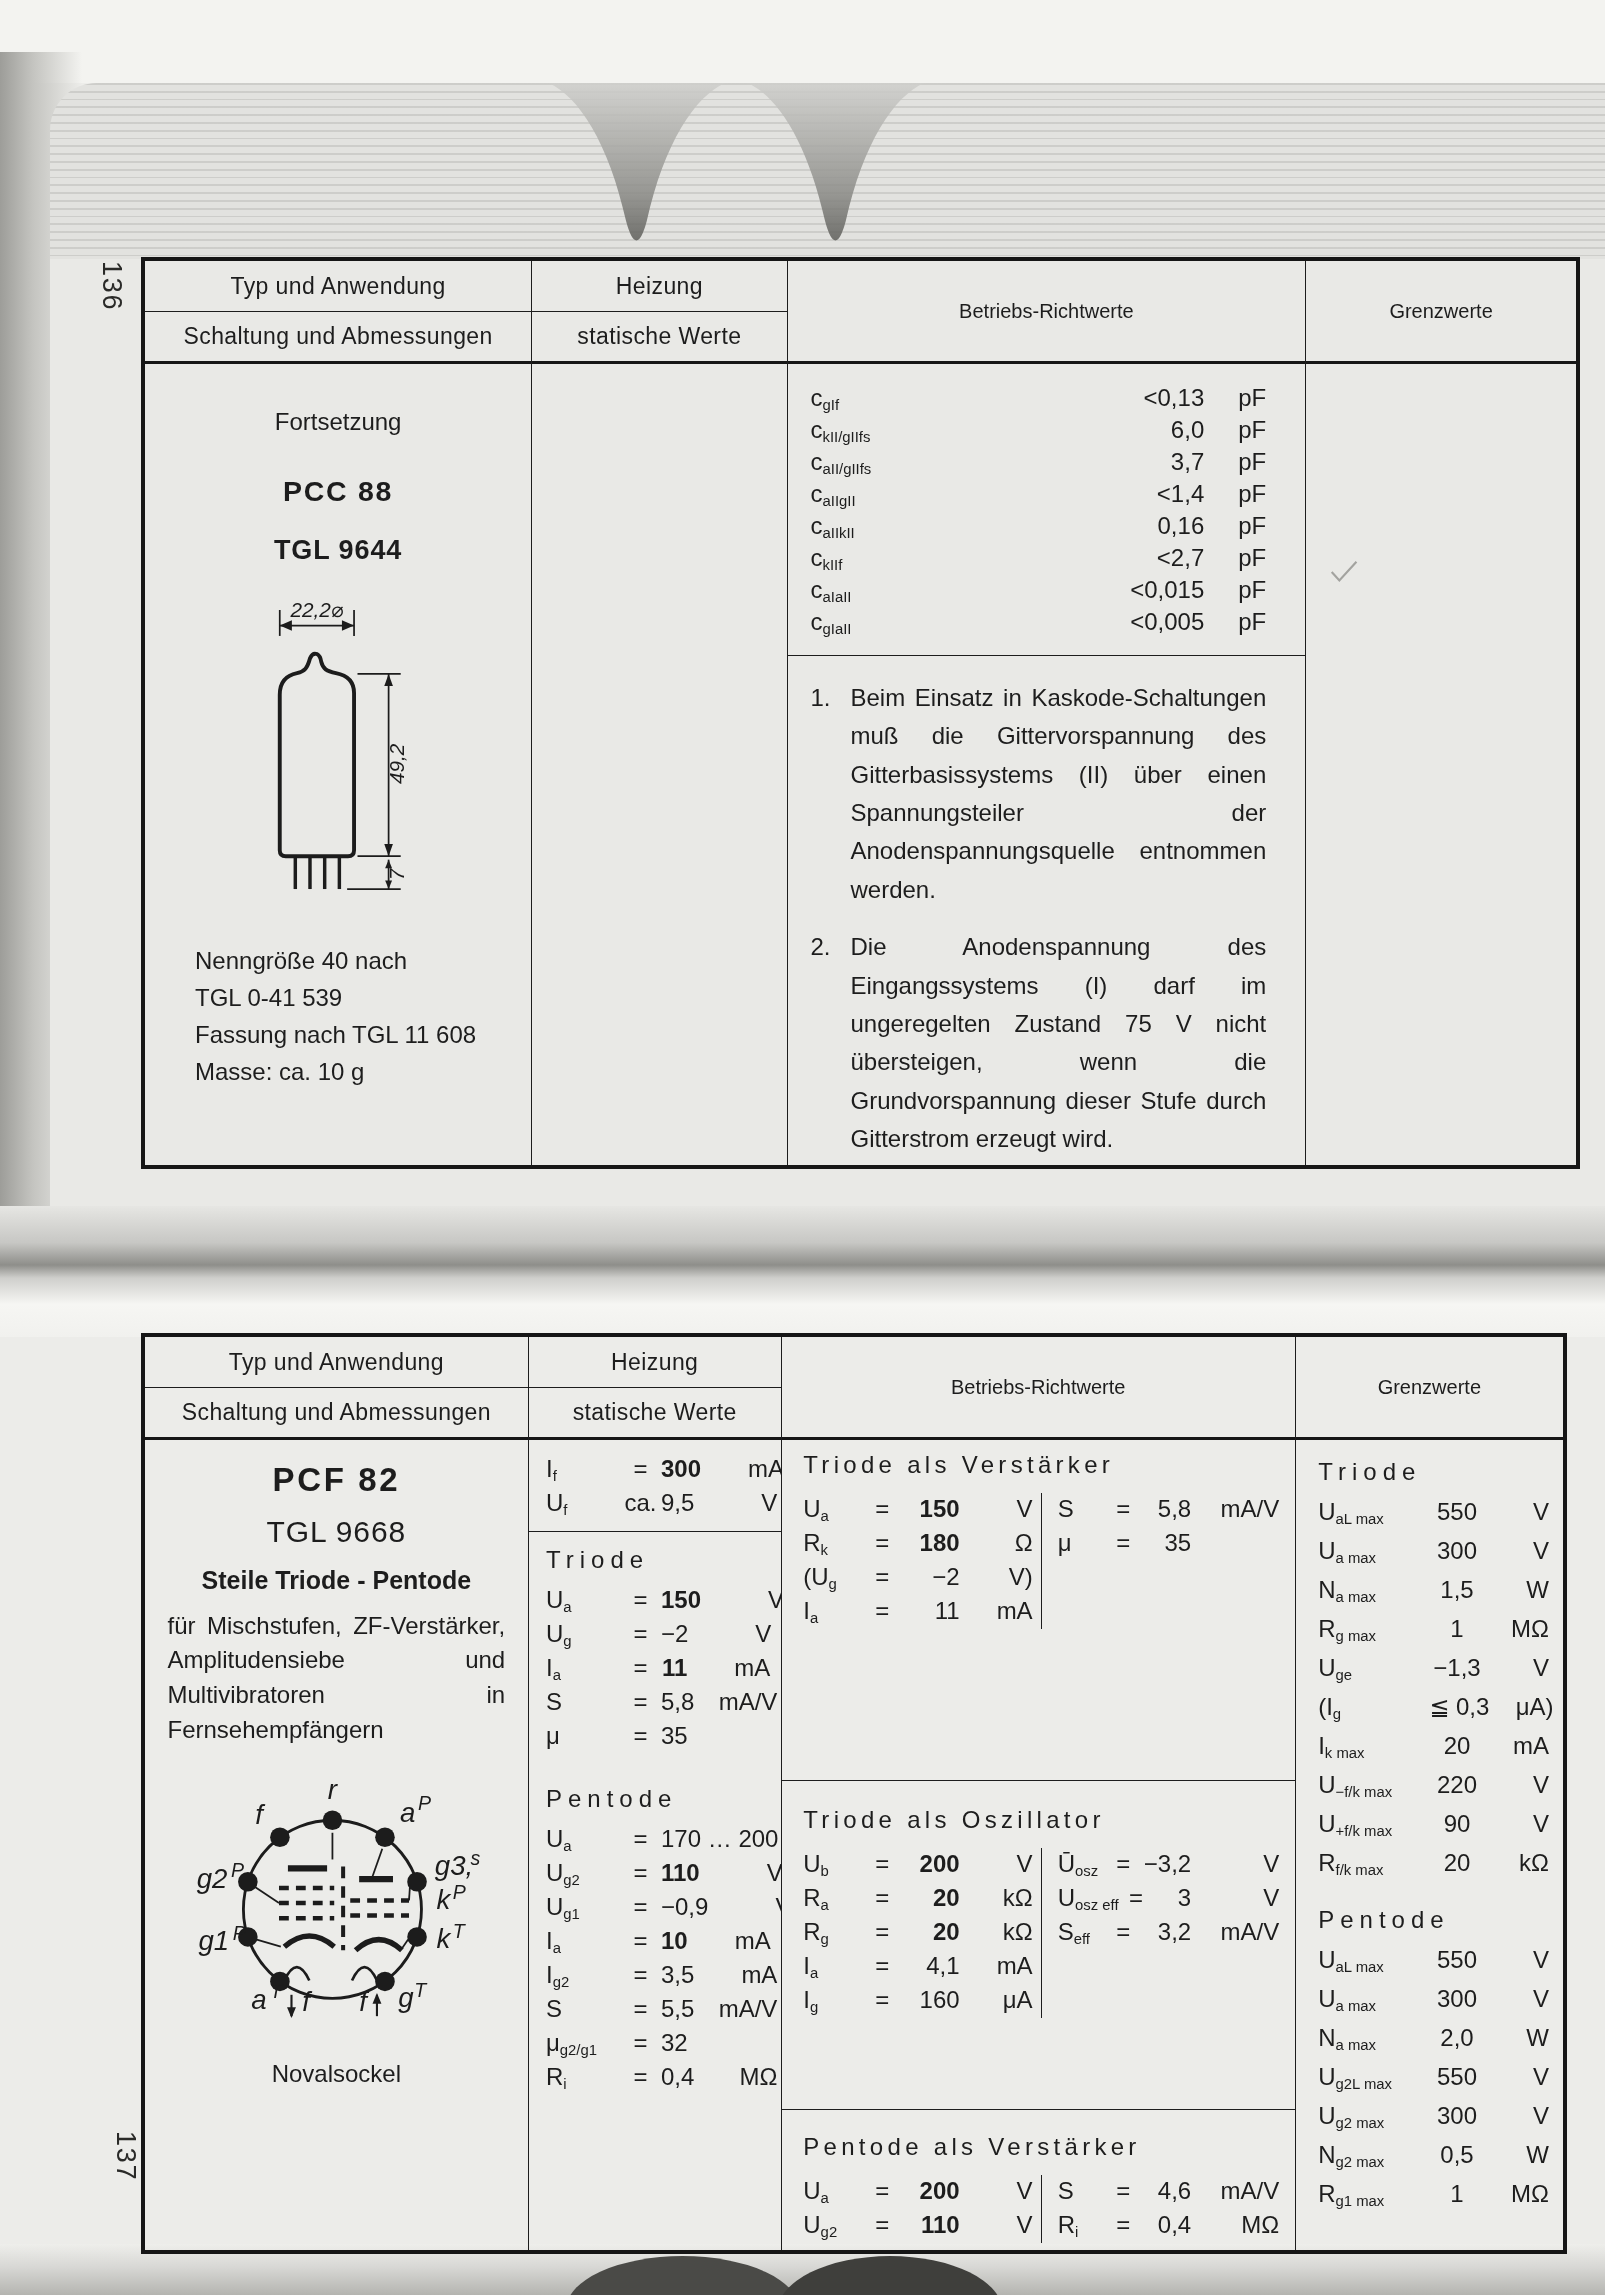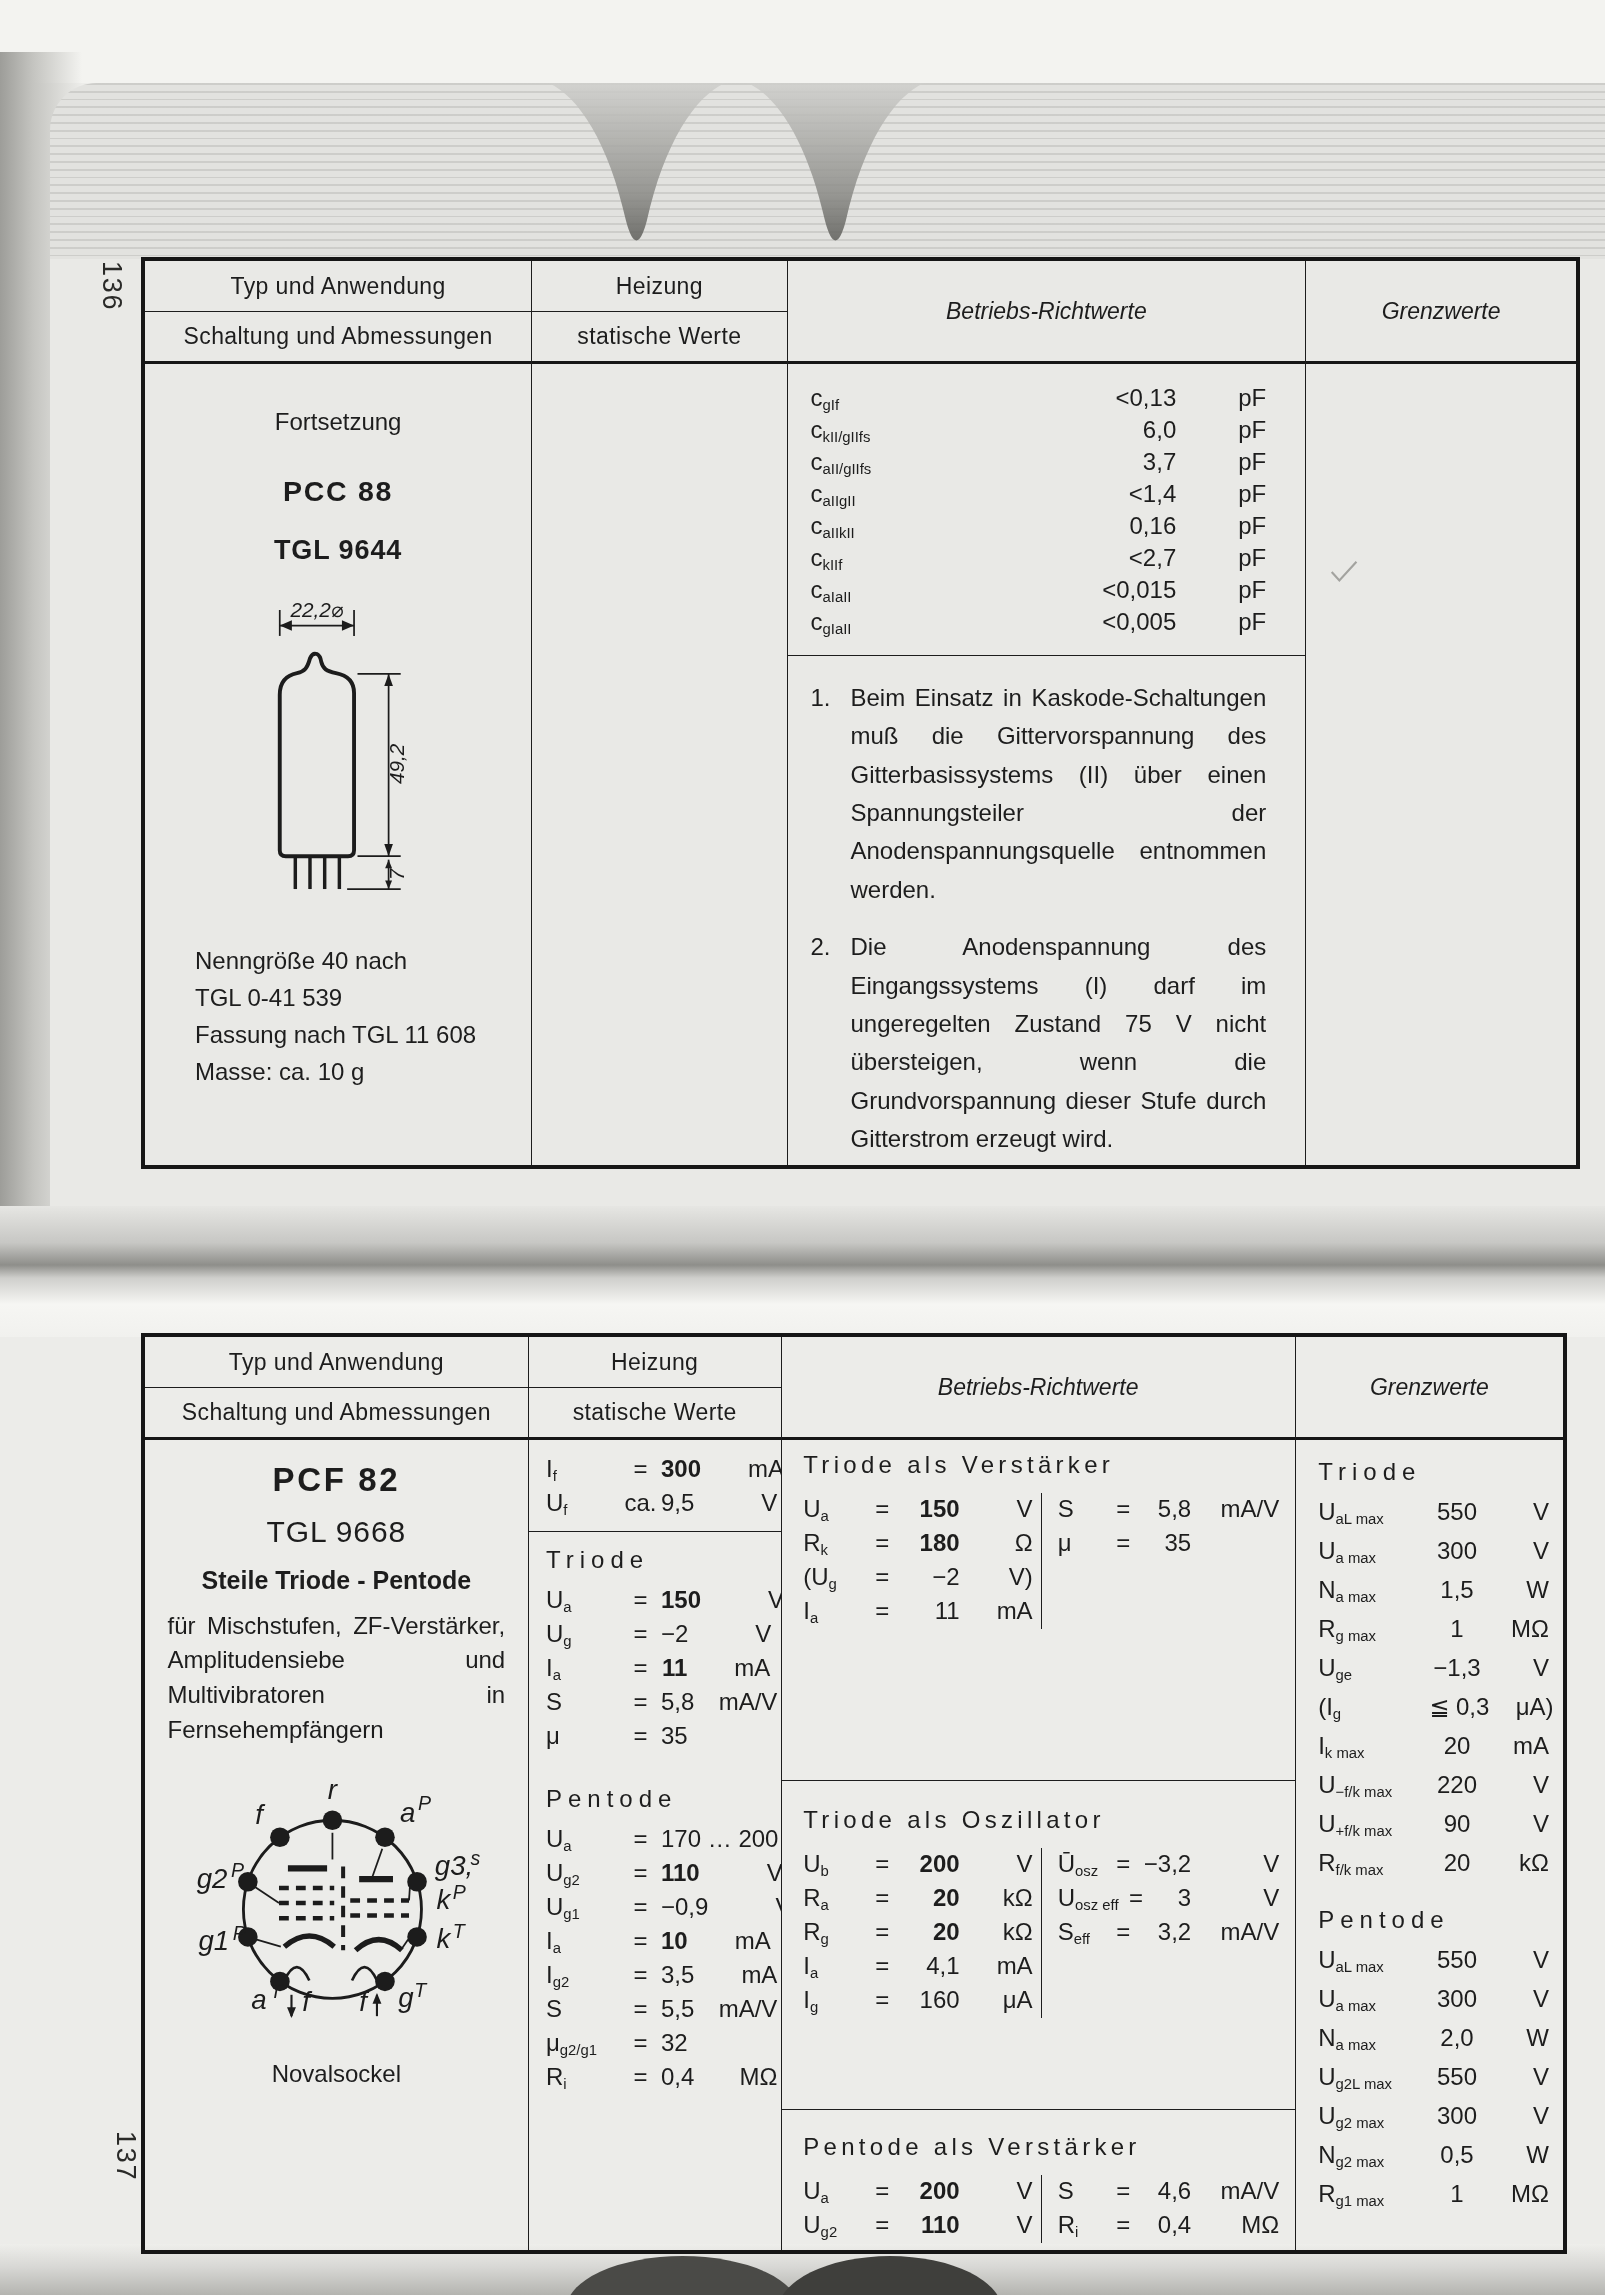--- a/index.html
+++ b/index.html
@@ -26,38 +26,38 @@
   
   .tbl{position:absolute;border:4.3px solid #161616;font-size:24px;line-height:1.32;}
   #tbl-top{left:141px;top:257px;width:1431px;height:904px;}
   #tbl-bot{left:141px;top:1333px;width:1418px;height:913px;}
   .hdr{display:grid;grid-template-columns:27.06% 17.84% 36.25% 18.85%;height:100px;
     border-bottom:3.5px solid #161616;}
   .hcell{border-right:1.7px solid #1d1d1d;display:flex;flex-direction:column;}
   .hcell:last-child{border-right:none;}
   .hcell .h2{flex:1;display:flex;align-items:center;justify-content:center;font-size:23px;letter-spacing:0.4px;}
   .hcell .h2.top{border-bottom:1.7px solid #1d1d1d;}
-  .hcell.single{justify-content:center;align-items:center;display:flex;flex-direction:row;font-size:23px;font-style:italic;}
+  .hcell.single{justify-content:center;align-items:center;display:flex;flex-direction:row;font-size:20px;}
   .tbody{position:absolute;left:0;right:0;top:100px;bottom:0;display:grid;
     grid-template-columns:27.06% 17.84% 36.25% 18.85%;}
   .bcell{border-right:1.7px solid #1d1d1d;position:relative;overflow:hidden;}
   .bcell:last-child{border-right:none;}
   sub{font-size:.62em;vertical-align:-.28em;line-height:0;}
   .bv{font-weight:700;}
   .vr{display:grid;grid-template-columns:minmax(74px,auto) 41px 1fr 76px;
       align-items:baseline;min-height:34px;}
   .vr .eq{text-align:center;}
   .vr .val{text-align:right;padding-right:7px;white-space:nowrap;}
   .vr .unit{text-align:right;white-space:nowrap;}
   .hsp{letter-spacing:6px;font-size:24px;margin:22.5px 0 8.6px 0;}
   
   .colstack{display:flex;flex-direction:column;align-items:center;text-align:center;}
   
   .capwrap{padding:21px 39px 0 23px;}
-  .cap-row{display:grid;grid-template-columns:1fr 130px 62px;align-items:baseline;min-height:32px;gap:28px;}
+  .cap-row{display:grid;grid-template-columns:1fr 130px 62px;align-items:baseline;min-height:32px;}
   .cap-row .val{text-align:right;white-space:nowrap;}
   .cap-row .unit{text-align:right;}
   .cap-sep{border-top:1.7px solid #1d1d1d;margin:17.3px -39px 22.5px -23px;}
   .note{display:grid;grid-template-columns:40px 1fr;margin-bottom:19px;
         text-align:justify;font-size:24px;line-height:1.6;}
   
   .heiz{padding:15.5px 10.4px 0 17.3px;}
   .heiz-sep{border-top:1.7px solid #1d1d1d;margin:10.4px -10.4px 12px -17.3px;}
   
   .blocks{display:flex;flex-direction:column;height:100%;}

